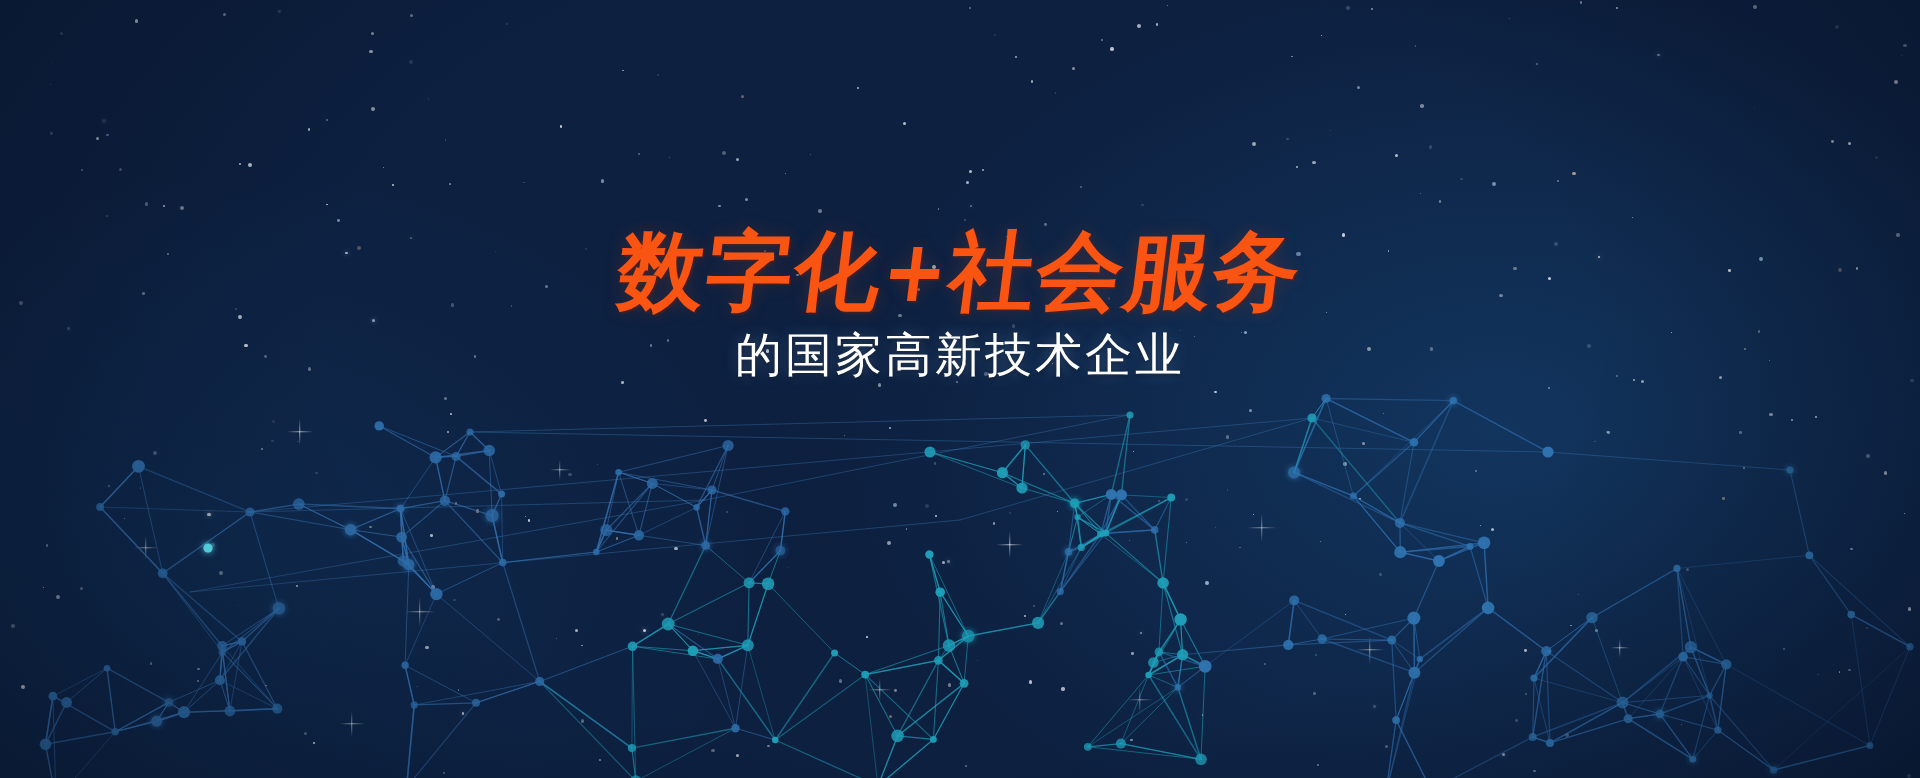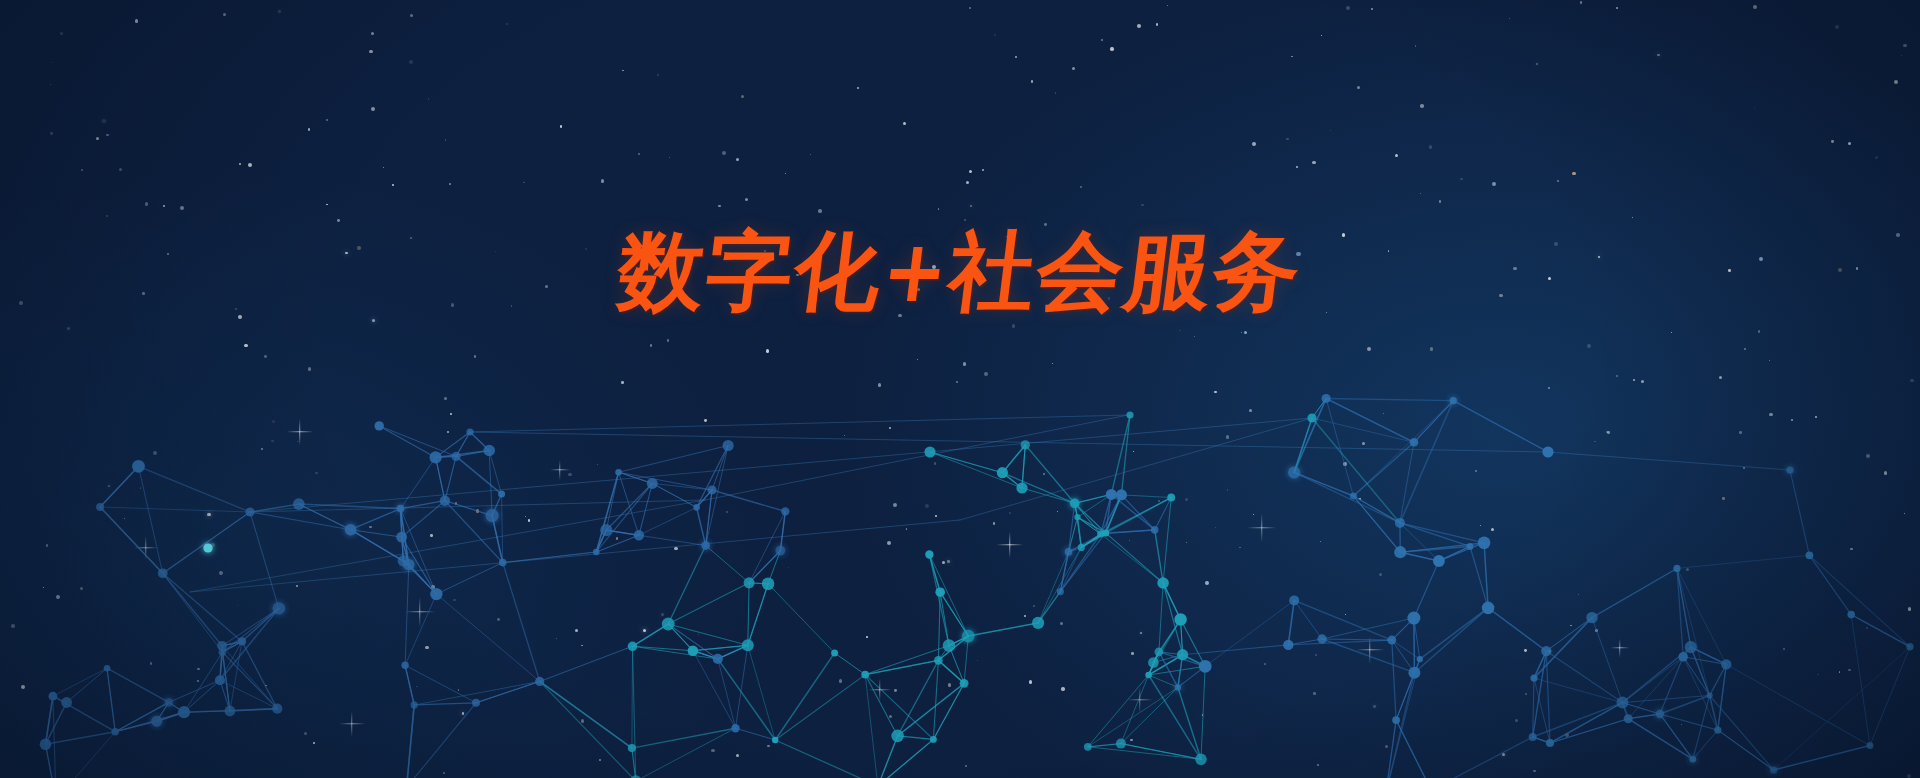--- a/index.html
+++ b/index.html
@@ -1125,15 +1125,16 @@
         <circle cx="250.0" cy="512.0" r="4.6" fill="#2d6ca8" opacity="0.80"></circle>
         <circle cx="1022.0" cy="488.0" r="5.6" fill="#1f9fb8" opacity="0.90"></circle>
         <circle cx="208" cy="548" r="4.6" fill="#5fe6f5" filter="url(#nodeGlow)"></circle>
       </g>
   </svg>
 
   <div class="bg-vignette"></div>
 
   <div class="text-block">
     <h1 class="headline">数字化+社会服务</h1>
+    <p class="subline">的国家高新技术企业</p>
   </div>
 
 </div>
 
 </body></html>

